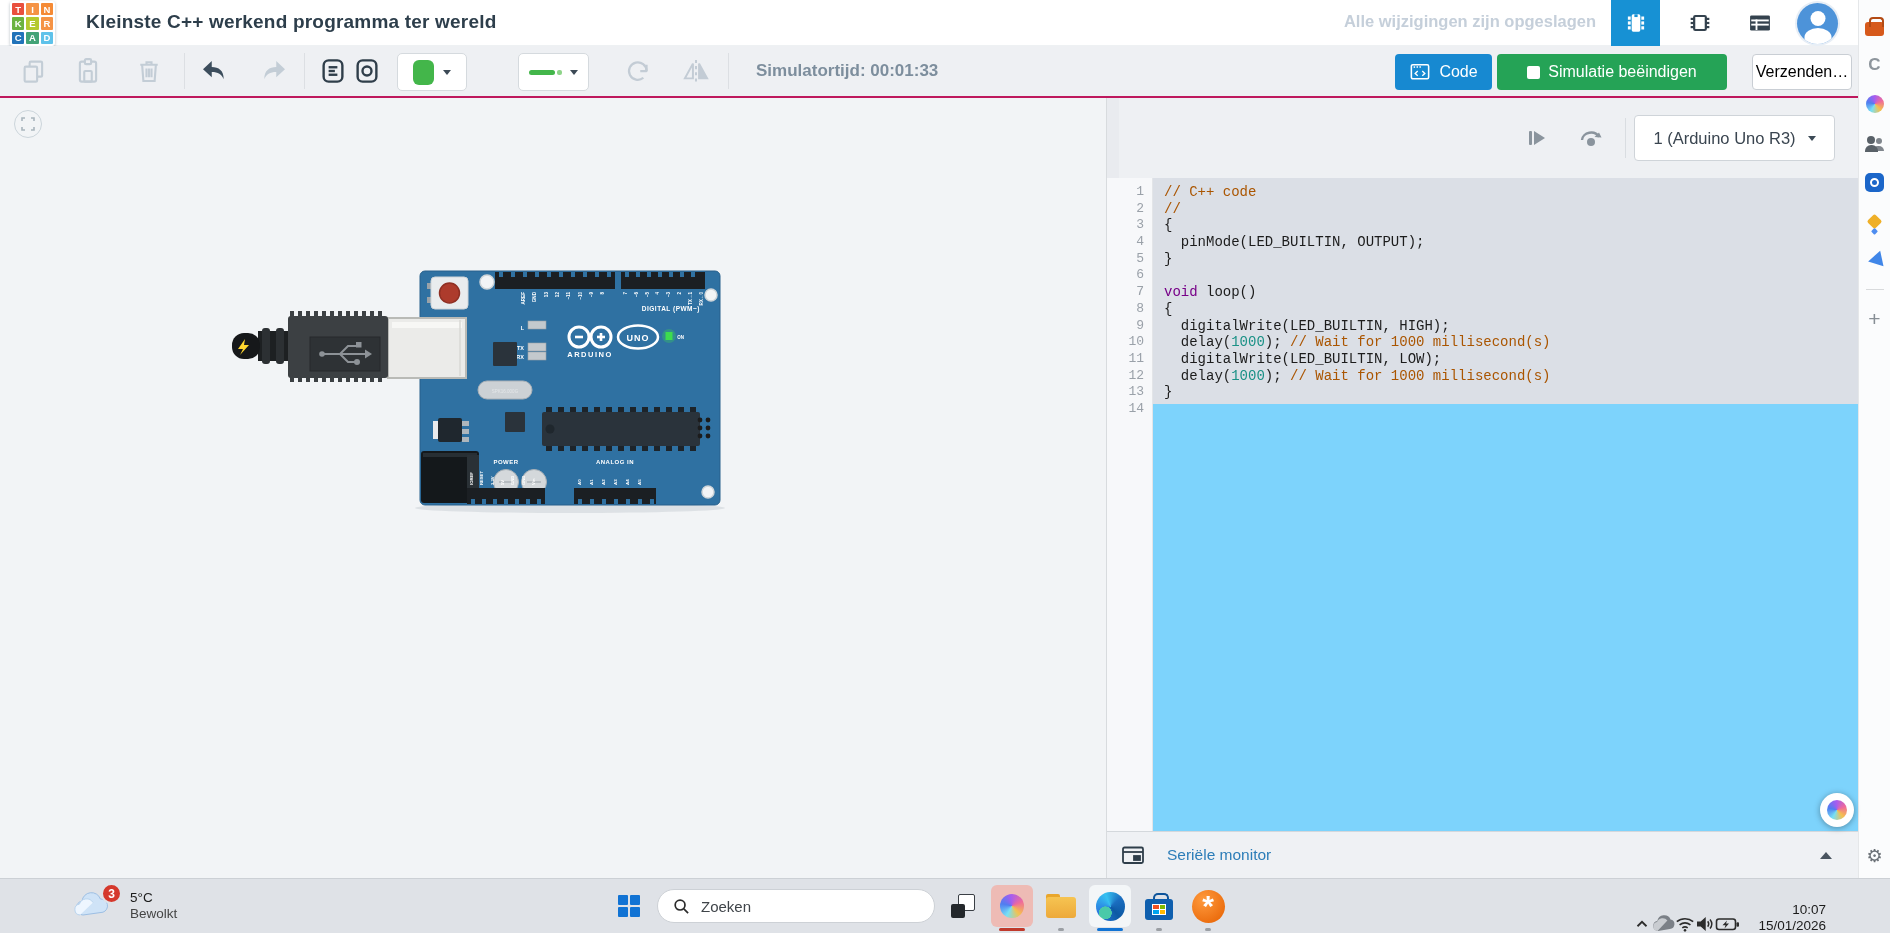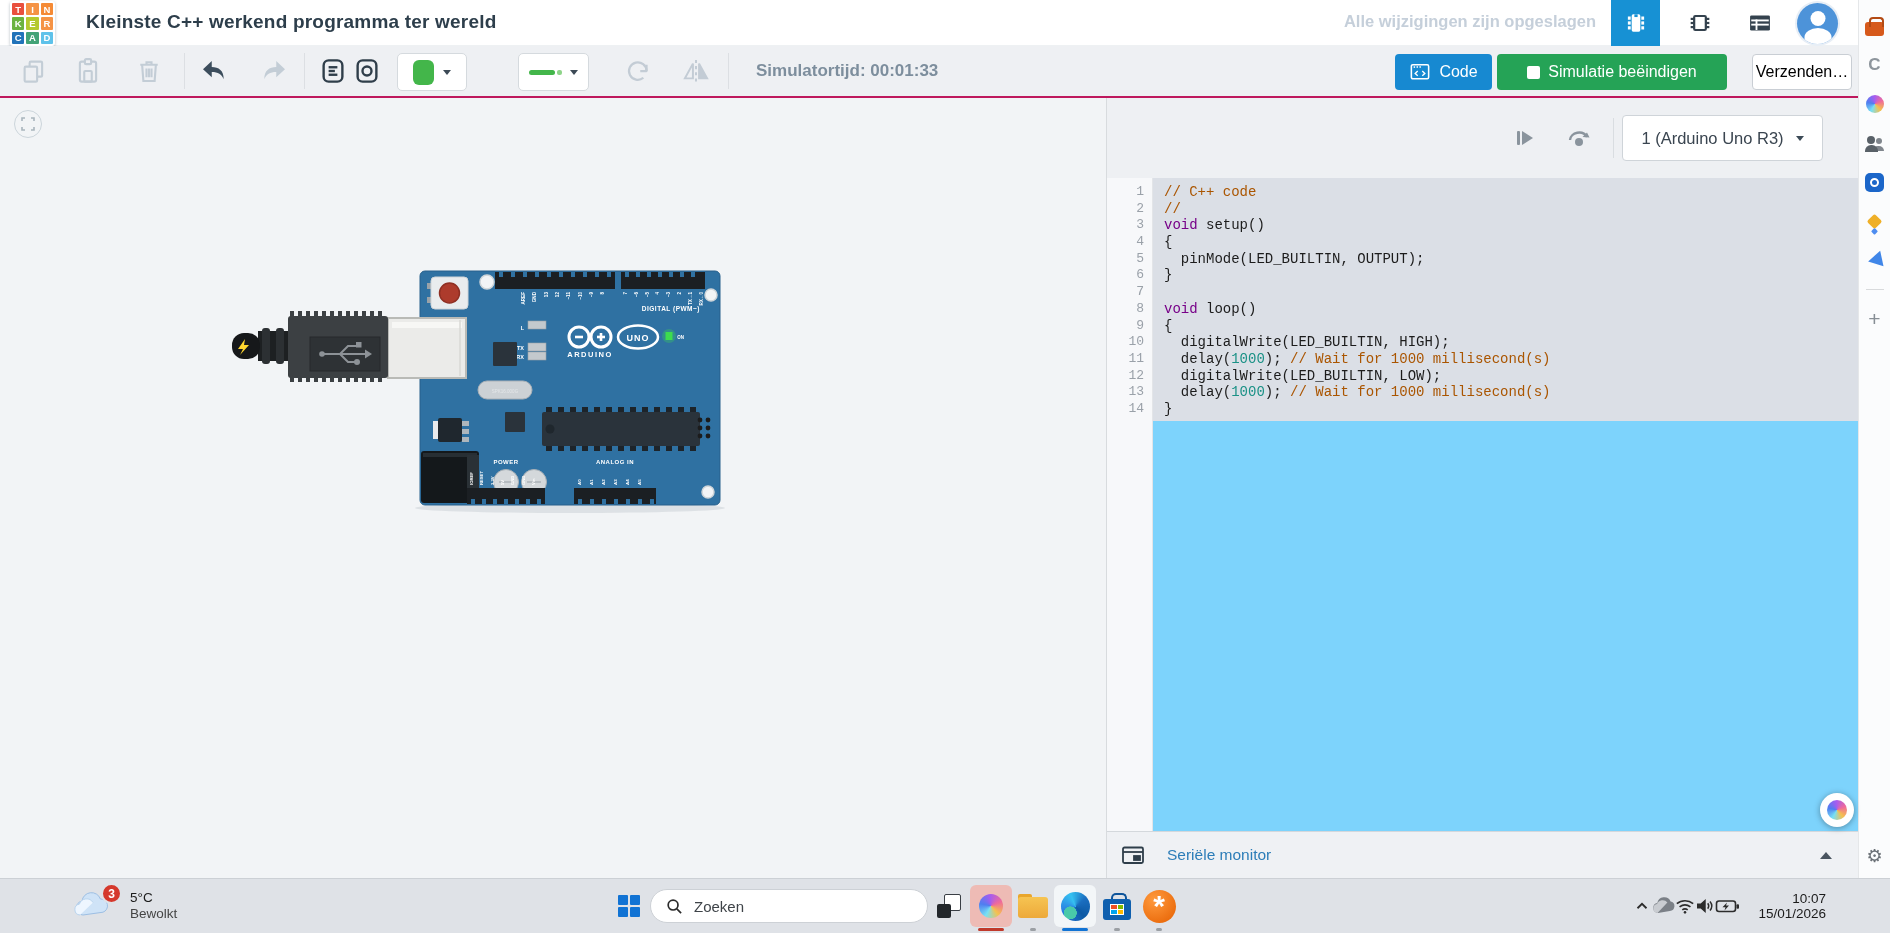--- a/index.html
+++ b/index.html
@@ -37,21 +37,21 @@
   .btn-stop{left:1497px;width:230px;background:#25a356;color:#fff}
   .stop-square{width:13px;height:13px;background:#fff;border-radius:2px}
   .btn-send{left:1752px;width:100px;background:#fff;border:1px solid #c9ced4;color:#000000}
 
   
   .canvas{position:absolute;left:0;top:98px;width:1106px;bottom:0;background:#f2f4f6}
   .fit-btn{position:absolute;left:14px;top:12px;width:28px;height:28px;border:1px solid #ccd5db;border-radius:50%;display:flex;align-items:center;justify-content:center;cursor:pointer}
 
   
   .panel{position:absolute;left:1106px;top:98px;right:0;bottom:0;background:#e9ebef;border-left:1px solid #d8dbde}
-  .panel-hdr{position:absolute;left:0;top:0;right:0;height:80px;background:#eef0f3}
+  .panel-hdr{position:absolute;left:12px;top:0;right:0;height:80px;background:#eef0f3}
   .ph-div{position:absolute;left:506px;top:20px;width:1px;height:40px;background:#d9dde1}
   .board-select{position:absolute;left:515px;top:17px;width:201px;height:46px;background:#fff;border:1px solid #cfd4d9;border-radius:4px;display:flex;align-items:center;justify-content:center;gap:12px;font-size:16.5px;color:#3a4550;cursor:pointer}
   .step-ic{position:absolute;left:406px;top:28px;width:24px;height:24px;cursor:pointer}
   .dbg-ic{position:absolute;left:459px;top:28px;width:26px;height:24px;cursor:pointer}
 
   .code-wrap{position:absolute;left:0;top:80px;right:0;bottom:47px;display:flex;overflow:hidden}
   .gutter{width:46px;background:#f7f8fa;border-right:1px solid #e3e5e8;padding-top:6px;flex:none}
   .gutter .ln{height:16.7px;line-height:16.7px;font-family:"Liberation Mono",monospace;font-size:13px;color:#9aa1a9;text-align:right;padding-right:8px}
   .codecol{flex:1;background:#7dd3fc}
   .codeblock{background:#dbdfe6;padding:6px 0 3px}
@@ -87,21 +87,21 @@
   .si-plus{color:#878e95;font-size:21px;font-weight:400;line-height:20px}
   .si-gear{color:#6a7076;font-size:18px;margin-top:auto}
 
   
   .taskbar{position:absolute;left:0;top:878px;width:1890px;height:55px;background:#dfe2e7;border-top:1px solid #ccd0d5;z-index:40}
   .weather{position:absolute;left:72px;top:0;height:100%;display:flex;align-items:center;gap:14px;cursor:pointer}
   .weather-icon{position:relative;width:44px;height:34px}
   .badge{position:absolute;right:-6px;top:-6px;width:21px;height:21px;border-radius:50%;background:#d5382c;color:#fff;font-size:12px;font-weight:700;display:flex;align-items:center;justify-content:center;border:2px solid #dfe2e7}
   .weather-text .t1{font-size:13.5px;color:#1c1c1c;line-height:16px}
   .weather-text .t2{font-size:13.5px;color:#454545;line-height:16px}
-  .tb-apps{position:absolute;left:608px;top:0;height:100%;display:flex;align-items:center;gap:0}
+  .tb-apps{position:absolute;left:608px;top:0;height:100%;display:flex;align-items:center;gap:7px}
   .app-tile{width:42px;height:42px;border-radius:6px;display:flex;align-items:center;justify-content:center;position:relative;cursor:pointer}
   .ind-dot{position:absolute;left:50%;transform:translateX(-50%);bottom:-4px;width:6px;height:3px;border-radius:2px;background:#9b9fa4}
   .ind-bar{position:absolute;left:50%;transform:translateX(-50%);bottom:-4px;width:26px;height:3px;border-radius:2px}
   .search-pill{width:278px;height:34px;background:#fff;border:1px solid #cdd1d6;border-radius:17px;display:flex;align-items:center;padding-left:15px;gap:11px;cursor:text}
   .search-pill span{font-size:15px;color:#3f4449}
   .start-grid{display:grid;grid-template-columns:10px 10px;grid-template-rows:10px 10px;gap:2px}
   .start-grid i{background:#1173d4;border-radius:1px}
   .tv{position:relative;width:24px;height:24px}
   .tv::after{content:"";position:absolute;right:0;top:0;width:15px;height:15px;background:#fff;border:1.6px solid #3a3f45;border-radius:2px}
   .tv::before{content:"";position:absolute;left:0;bottom:0;width:14px;height:14px;background:#23272b;border-radius:2px;z-index:1}
@@ -111,21 +111,21 @@
   .folder{position:relative;width:32px;height:26px}
   .folder::before{content:"";position:absolute;left:1px;top:1px;width:14px;height:8px;background:#e9a62c;border-radius:2px 2px 0 0}
   .folder::after{content:"";position:absolute;left:1px;top:4px;width:30px;height:21px;background:linear-gradient(#f6c452,#eda93a);border-radius:3px}
   .store{position:relative;width:28px;height:27px}
   .store::before{content:"";position:absolute;left:8px;top:0;width:12px;height:9px;border:2.5px solid #0e549a;border-bottom:none;border-radius:5px 5px 0 0}
   .store-bag{position:absolute;left:0;top:6px;width:28px;height:21px;background:#0f5fae;border-radius:3px;display:flex;align-items:center;justify-content:center}
   .store-win{width:14px;height:11px;background:#fff;display:grid;grid-template-columns:1fr 1fr;grid-template-rows:1fr 1fr;gap:1px;padding:1px}
   .store-win i:nth-child(1){background:#f25022}.store-win i:nth-child(2){background:#7fba00}
   .store-win i:nth-child(3){background:#00a4ef}.store-win i:nth-child(4){background:#ffb900}
   .orange-app{width:33px;height:33px;border-radius:50%;background:radial-gradient(circle at 35% 30%,#ff9a3d,#e55f00);display:flex;align-items:center;justify-content:center;color:#fff;font-size:30px;line-height:10px;font-weight:700}
-  .tray{position:absolute;left:1633px;top:0;height:100%;display:flex;align-items:center;}
+  .tray{position:absolute;left:1633px;top:0;height:100%;display:flex;align-items:flex-end;}
   .clock{text-align:right;font-size:13.5px;color:#1b1b1b;line-height:15.5px;width:86px;cursor:pointer}
   svg{display:block}
 </style>
 </head>
 <body>
 
 <div class="app">
 
   <div class="hdr">
     <div class="logo" id="logo-grid">
@@ -561,21 +561,20 @@
           <div class="ln">10</div>
           <div class="ln">11</div>
           <div class="ln">12</div>
           <div class="ln">13</div>
           <div class="ln">14</div>
         </div>
       <div class="codecol">
         <div class="codeblock" id="codeblock">
             <div class="cl"><span class="tok-comment">// C++ code</span></div>
             <div class="cl"><span class="tok-comment">//</span></div>
-            <div class="cl"><span class="tok-keyword">void</span><span> setup()</span></div>
             <div class="cl"><span>{</span></div>
             <div class="cl"><span>  pinMode(LED_BUILTIN, OUTPUT);</span></div>
             <div class="cl"><span>}</span></div>
             <div class="cl">&nbsp;</div>
             <div class="cl"><span class="tok-keyword">void</span><span> loop()</span></div>
             <div class="cl"><span>{</span></div>
             <div class="cl"><span>  digitalWrite(LED_BUILTIN, HIGH);</span></div>
             <div class="cl"><span>  delay(</span><span class="tok-number">1000</span><span>); </span><span class="tok-comment">// Wait for 1000 millisecond(s)</span></div>
             <div class="cl"><span>  digitalWrite(LED_BUILTIN, LOW);</span></div>
             <div class="cl"><span>  delay(</span><span class="tok-number">1000</span><span>); </span><span class="tok-comment">// Wait for 1000 millisecond(s)</span></div>

